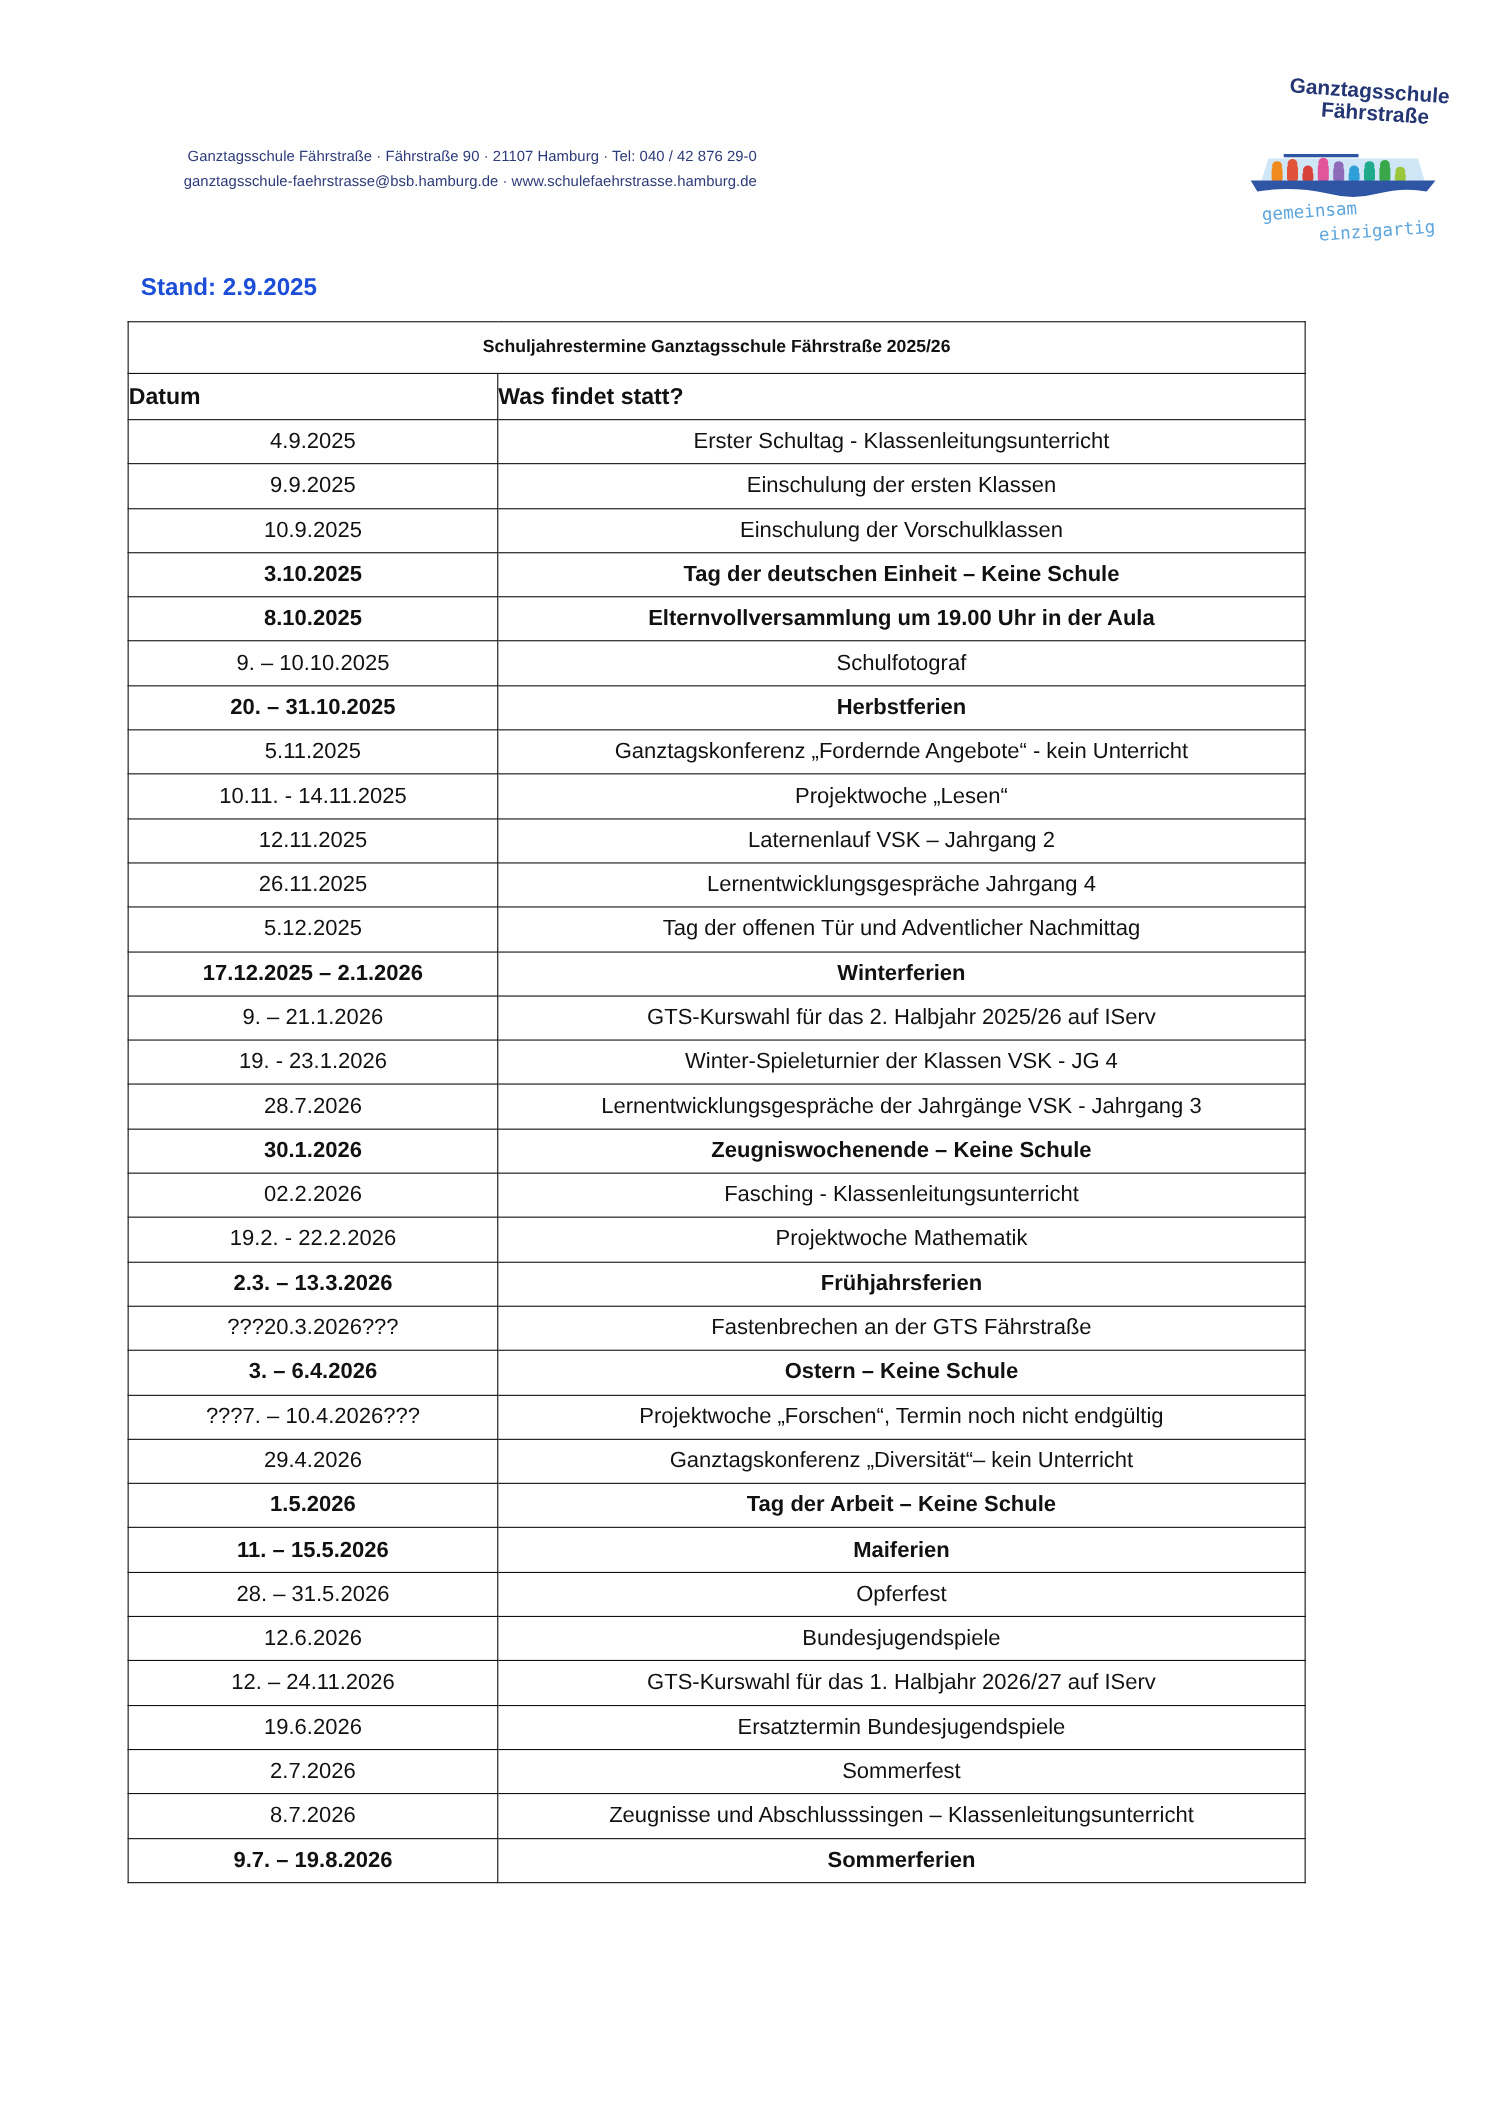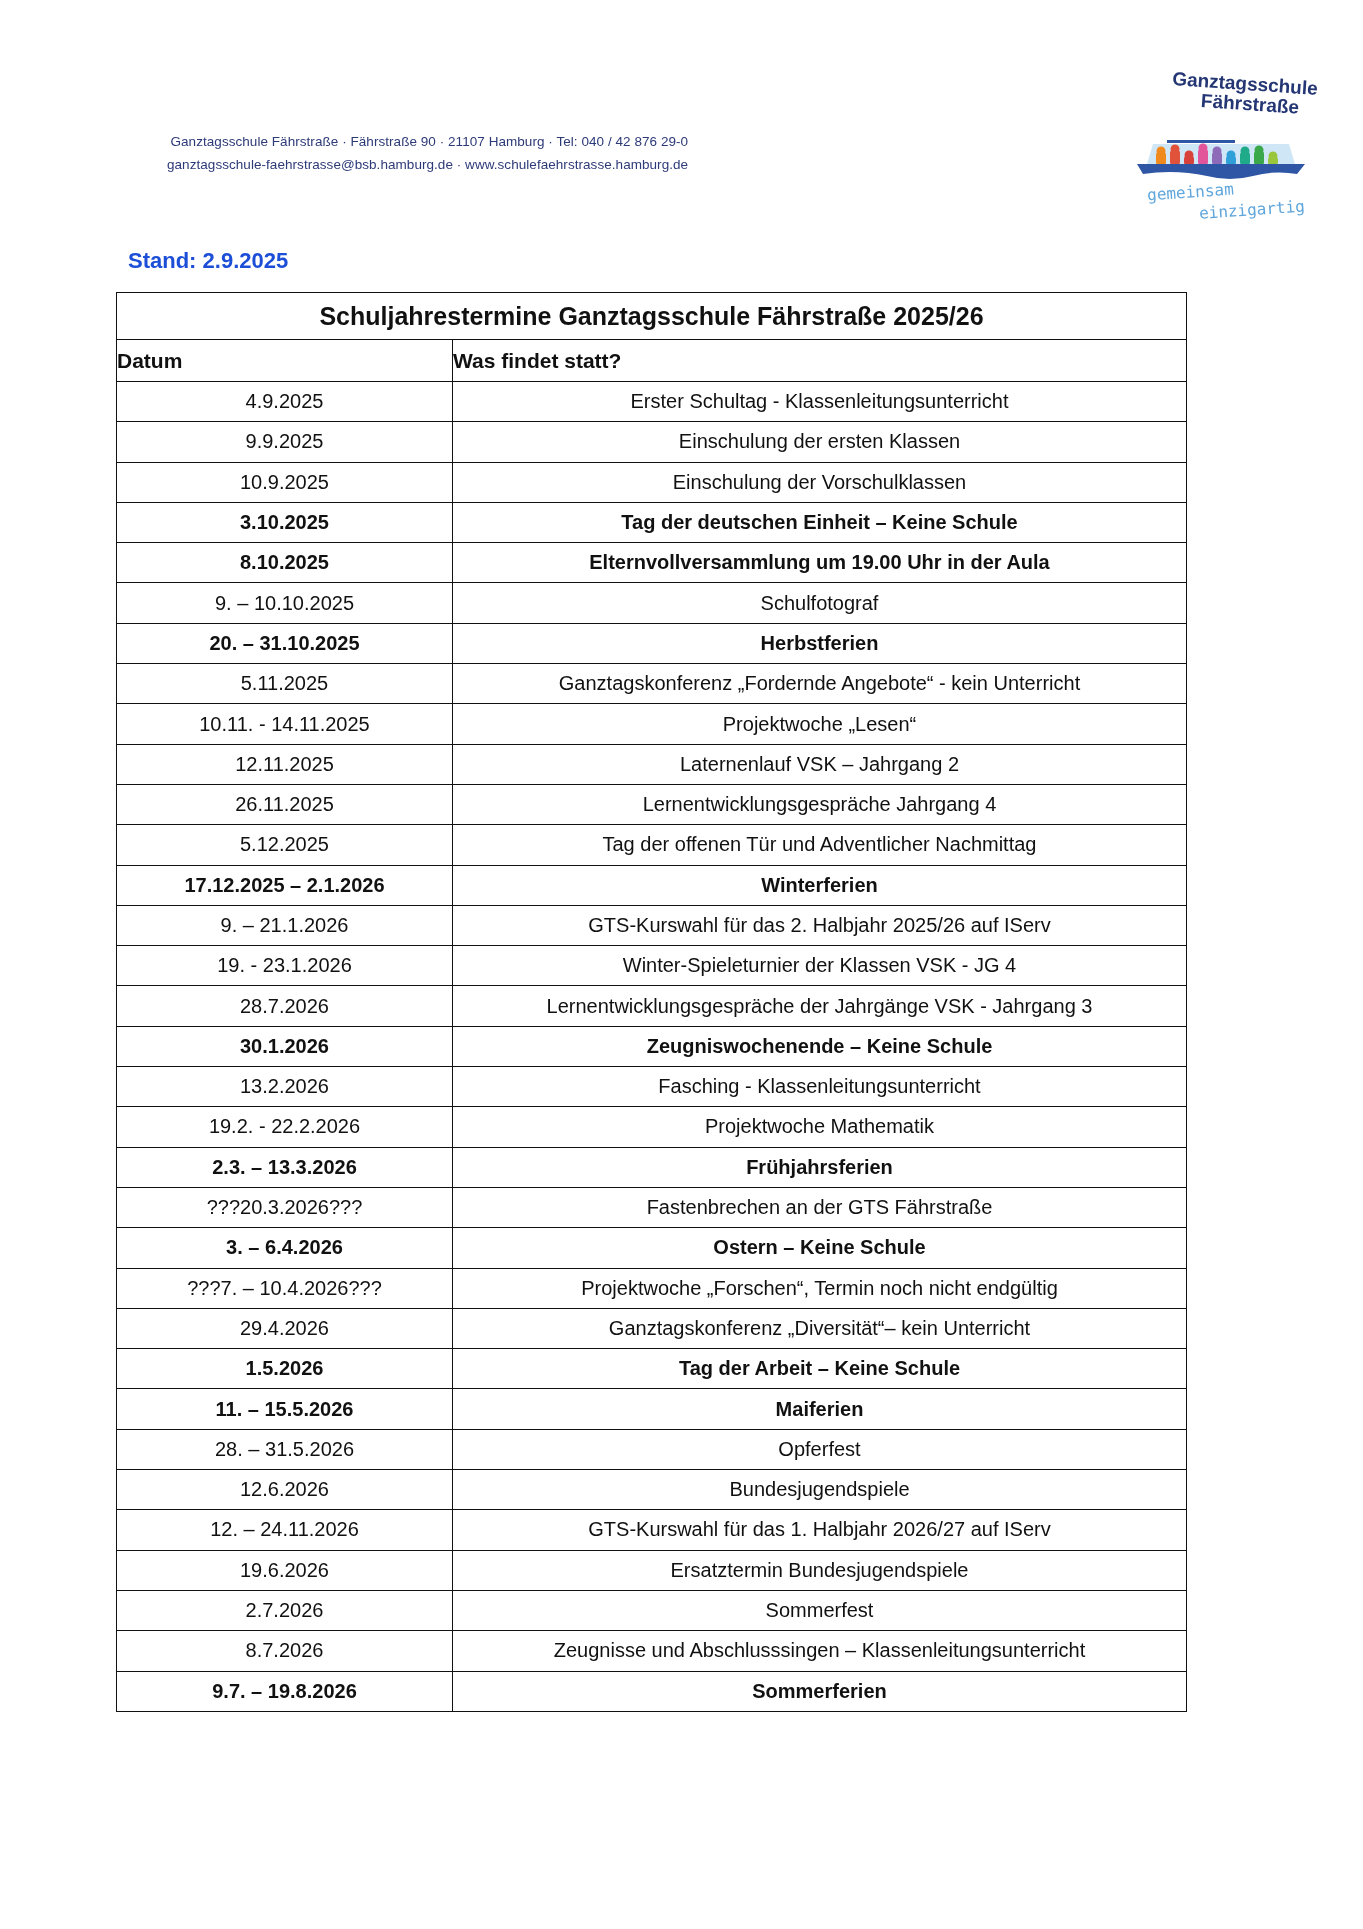--- a/index.html
+++ b/index.html
@@ -20,21 +20,21 @@
                    font-family: "DejaVu Sans Mono", monospace; font-size: 16px; line-height: 22px; }
     .logo-slogan .s1 { display: block; transform: rotate(-4deg); }
     .logo-slogan .s2 { display: block; padding-left: 52px; transform: rotate(-4deg); }
 
     .stand { position: absolute; left: 128px; top: 248px; font-weight: bold; font-size: 22px;
              color: #1d4ed8; }
 
     table.schedule { position: absolute; left: 116px; top: 292px; width: 1071px;
                      border-collapse: collapse; table-layout: fixed; }
     table.schedule td, table.schedule th { border: 1.5px solid #111; padding: 0; }
-    .title-cell { height: 46px; text-align: center; font-weight: bold; font-size: 25px; }
+    .title-cell { height: 46px; text-align: center; font-weight: bold; font-size: 16px; }
     .head-cell { height: 41px; text-align: left; font-weight: bold; font-size: 21px; }
     .col-date { width: 336px; }
     td.date { height: 39.3px; text-align: center; font-size: 20px; }
     td.event { height: 39.3px; text-align: center; font-size: 20px; padding-left: 51px; white-space: nowrap; }
     tr.bold td { font-weight: bold; }
   </style>
 </head>
 <body>
 
 <div class="letterhead">
@@ -157,21 +157,21 @@
       </tr>
       <tr>
         <td class="date">28.7.2026</td>
         <td class="event">Lernentwicklungsgespräche der Jahrgänge VSK - Jahrgang 3</td>
       </tr>
       <tr class="bold">
         <td class="date">30.1.2026</td>
         <td class="event">Zeugniswochenende – Keine Schule</td>
       </tr>
       <tr>
-        <td class="date">13.2.2026</td>
+        <td class="date">02.2.2026</td>
         <td class="event">Fasching - Klassenleitungsunterricht</td>
       </tr>
       <tr>
         <td class="date">19.2. - 22.2.2026</td>
         <td class="event">Projektwoche Mathematik</td>
       </tr>
       <tr class="bold">
         <td class="date">2.3. – 13.3.2026</td>
         <td class="event">Frühjahrsferien</td>
       </tr>

